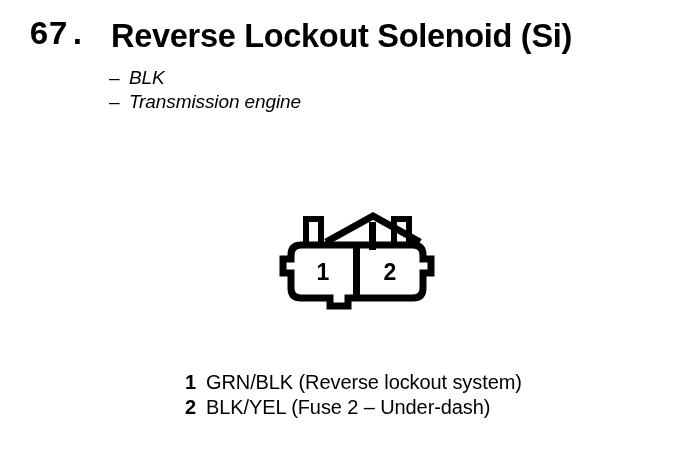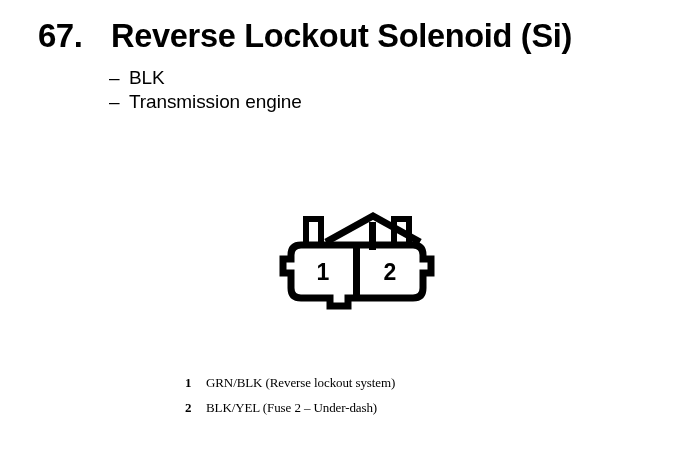--- a/index.html
+++ b/index.html
@@ -27,26 +27,27 @@
   .header {
     position: absolute;
     left: 0;
     top: 16px;
     width: 688px;
     height: 44px;
     white-space: nowrap;
   }
   .header-number {
     position: absolute;
-    left: 38px;
+    left: 29px;
     top: 0;
     font-size: 33px;
     font-weight: bold;
     letter-spacing: -0.5px;
     line-height: 40px;
+    font-family: Liberation Mono, monospace;
   }
   .header-title {
     position: absolute;
     left: 111px;
     top: 0;
     font-size: 33px;
     font-weight: bold;
     line-height: 40px;
     letter-spacing: -0.3px;
     transform: scaleX(0.985);
@@ -67,20 +68,21 @@
     font-size: 19px;
     line-height: 24px;
     letter-spacing: -0.1px;
   }
   .bullet-dash {
     display: inline-block;
     width: 20px;
   }
   .bullet-label {
     display: inline;
+    font-style: italic;
   }
 
   
   .connector-wrap {
     position: absolute;
     left: 268px;
     top: 204px;
     width: 210px;
     height: 110px;
   }
@@ -97,24 +99,23 @@
   
   .legend {
     position: absolute;
     left: 185px;
     top: 370px;
     width: 460px;
   }
   .legend-row {
     height: 25px;
     white-space: nowrap;
-    font-size: 13px;
+    font-size: 20px;
     line-height: 25px;
     letter-spacing: -0.1px;
-    font-family: Liberation Serif, serif;
   }
   .legend-num {
     display: inline-block;
     width: 21px;
     font-weight: bold;
   }
   .legend-text {
     display: inline;
   }
 </style>

